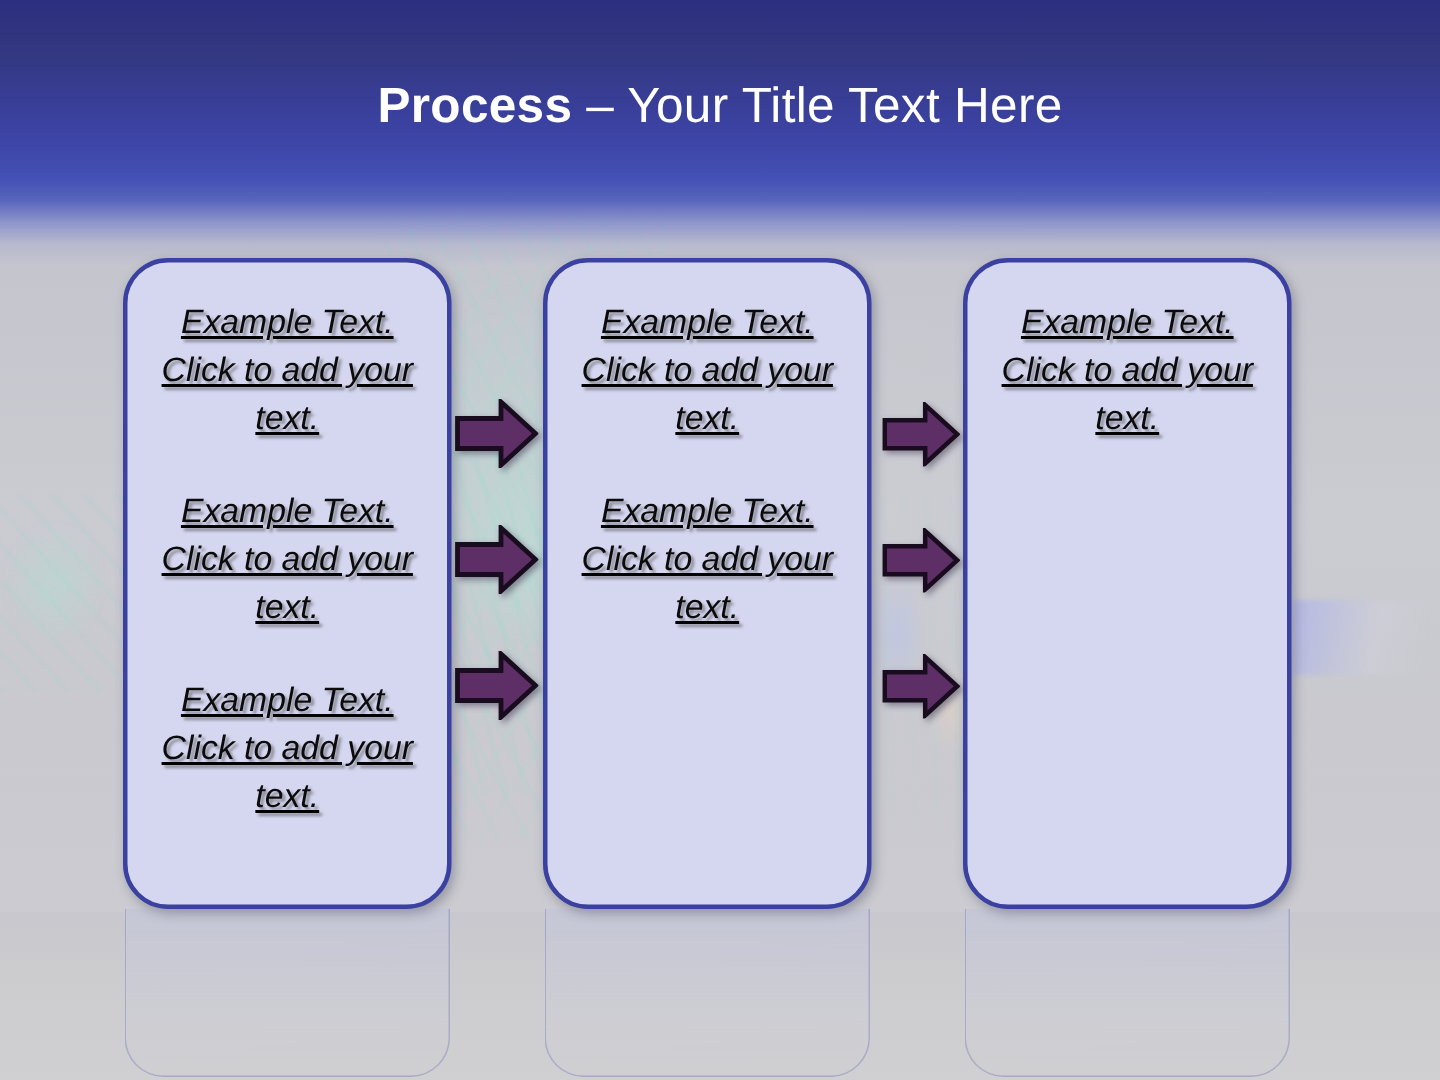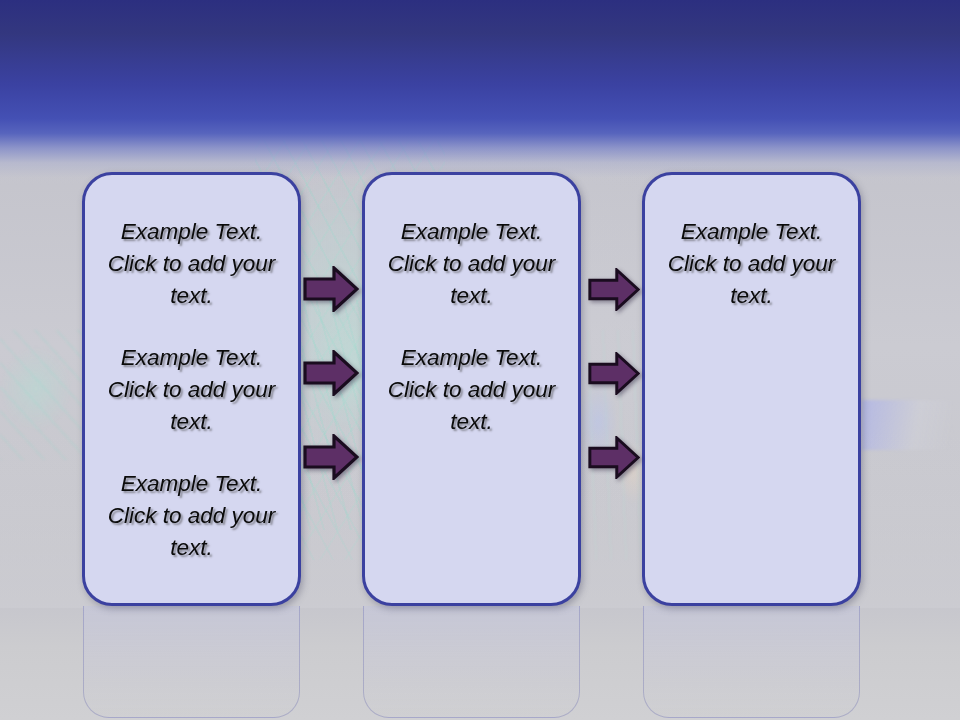--- a/index.html
+++ b/index.html
@@ -118,21 +118,22 @@
     position: absolute;
     box-sizing: border-box;
     background: #d5d7f0;
     border: 3px solid #3b41a0;
     border-radius: 30px;
     box-shadow: 2px 3px 7px rgba(60,60,90,.35);
   }
   .box-text-wrap {
     position: absolute;
     left: 14px; right: 14px;
-    top: 41px;
+    top: 24px;
+    text-decoration: underline;
   }
   .para {
     text-align: center;
     font-style: italic;
     font-weight: normal;
     color: #0b0b0b;
     font-size: 22.5px;
     line-height: 32px;
     margin: 0 0 30px 0;
     text-shadow: 2px 2px 2px rgba(90,90,95,.65);
@@ -165,20 +166,23 @@
   <div class="bg-base"></div>
   <div class="bg-struct-e"></div>
   <div class="bg-struct-a"></div>
   <div class="bg-struct-b"></div>
   <div class="bg-struct-c"></div>
   <div class="bg-struct-d"></div>
   <div class="bg-haze"></div>
   <div class="bg-floor"></div>
 
   <div class="title-band"></div>
+  <div class="slide-title">
+    <span class="t-strong">Process</span><span class="t-rest"> – Your Title Text Here</span>
+  </div>
 
   <div class="reflection" style="left:83px;  top:606px; width:217px; height:112px;"></div>
   <div class="reflection" style="left:363px; top:606px; width:217px; height:112px;"></div>
   <div class="reflection" style="left:643px; top:606px; width:217px; height:112px;"></div>
 
   <div class="box" style="left:82px; top:172px; width:219px; height:434px;">
     <div class="box-text-wrap">
       <p class="para">Example Text. Click  to add your text.</p>
       <p class="para">Example Text. Click  to add your text.</p>
       <p class="para">Example Text. Click  to add your text.</p>

